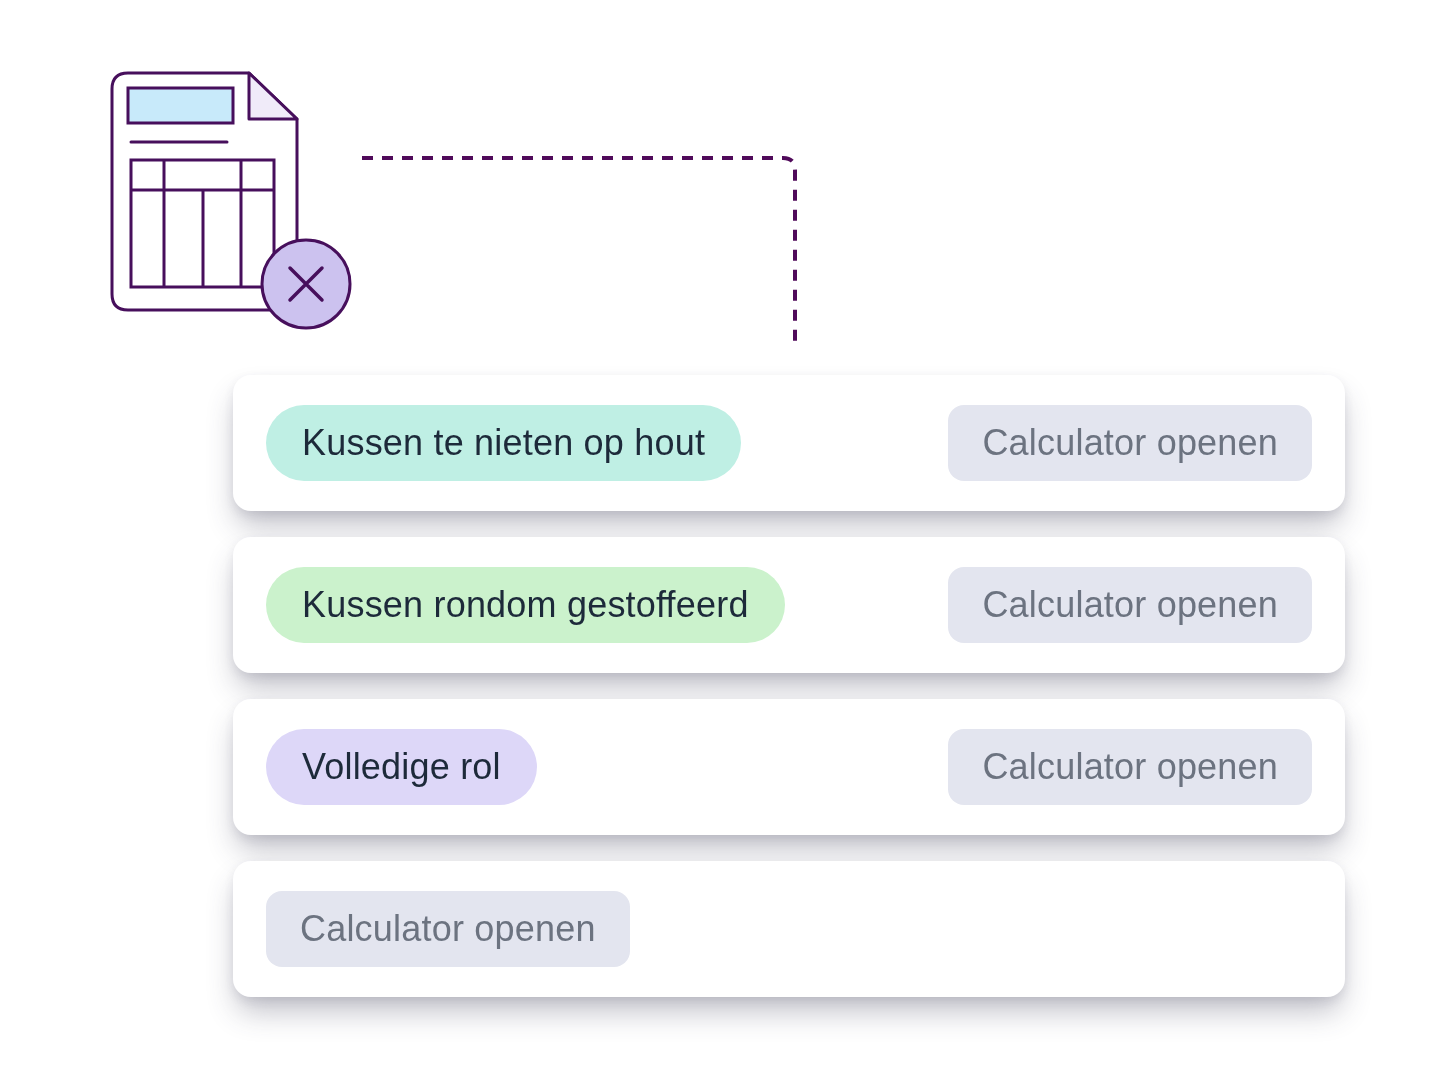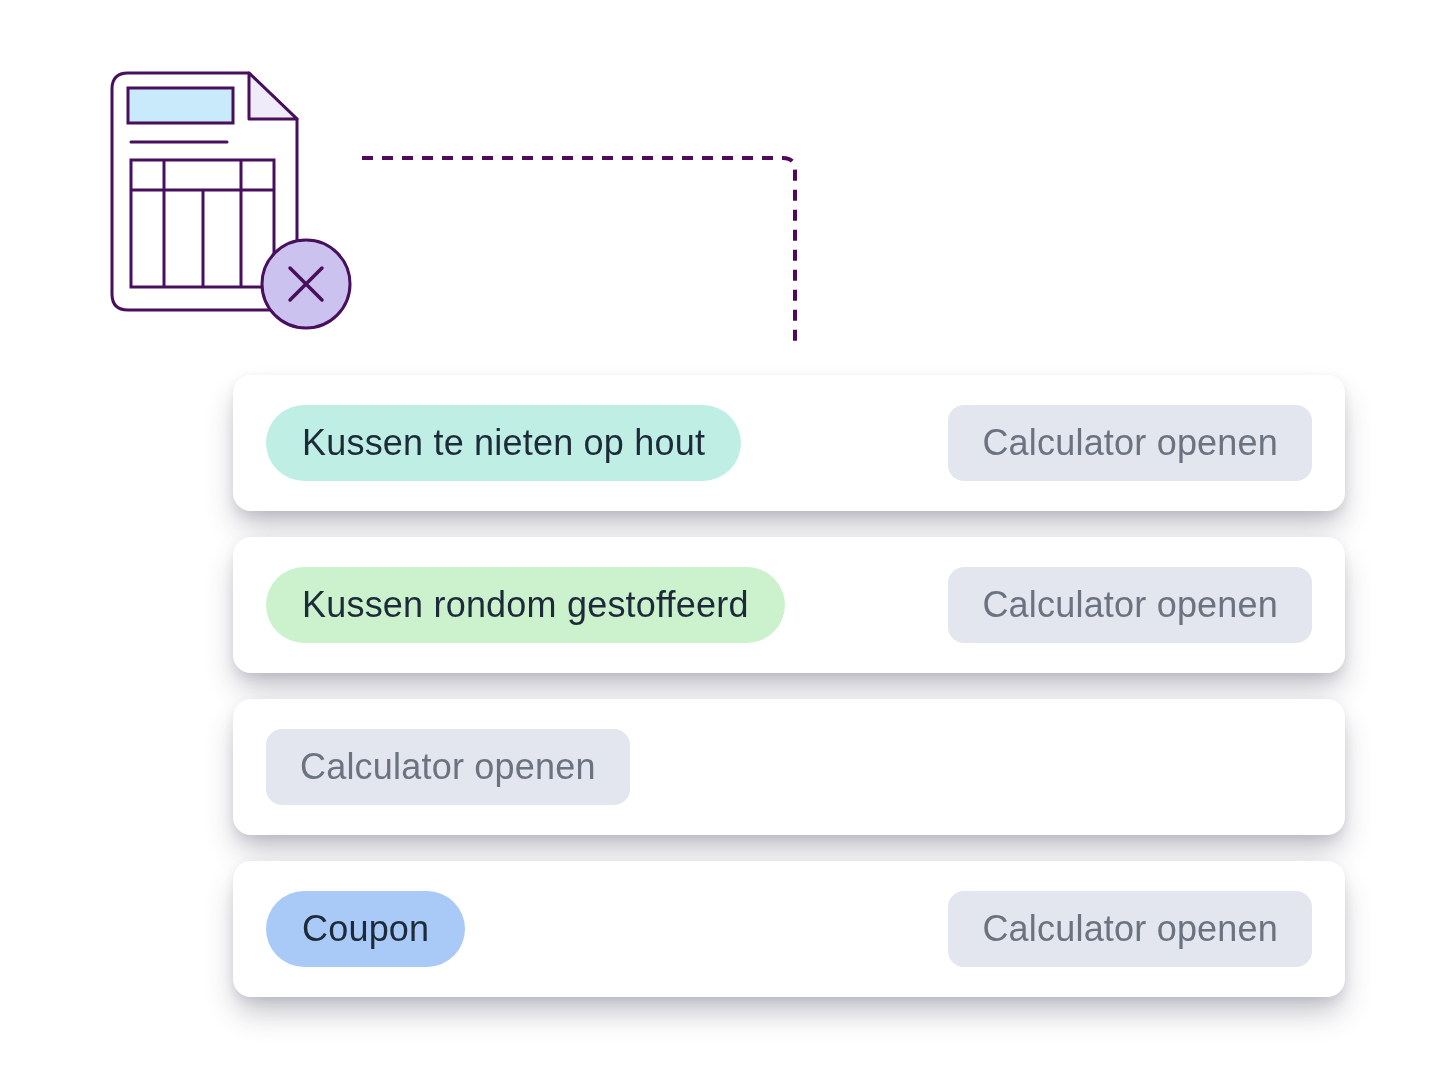--- a/index.html
+++ b/index.html
@@ -96,21 +96,21 @@
     <span class="pill" style="background-color: rgb(191, 239, 228); color: rgb(29, 42, 58);">Kussen te nieten op hout</span>
     <button class="btn" style="background-color: rgb(227, 229, 239); color: rgb(108, 115, 128);">Calculator openen</button>
   </div>
 
   <div class="card" style="top: 537px; background-color: rgb(255, 255, 255);">
     <span class="pill" style="background-color: rgb(203, 242, 204); color: rgb(29, 42, 58);">Kussen rondom gestoffeerd</span>
     <button class="btn" style="background-color: rgb(227, 229, 239); color: rgb(108, 115, 128);">Calculator openen</button>
   </div>
 
   <div class="card" style="top: 699px; background-color: rgb(255, 255, 255);">
+    <span class="pill" style="background-color: rgb(221, 215, 248); color: rgb(29, 42, 58);">Volledige rol</span>
     <button class="btn" style="background-color: rgb(227, 229, 239); color: rgb(108, 115, 128);">Calculator openen</button>
   </div>
 
   <div class="card" style="top: 861px; background-color: rgb(255, 255, 255);">
-    <span class="pill" style="background-color: rgb(169, 201, 247); color: rgb(29, 42, 58);">Coupon</span>
     <button class="btn" style="background-color: rgb(227, 229, 239); color: rgb(108, 115, 128);">Calculator openen</button>
   </div>
 
 </div>
 
 </body></html>

